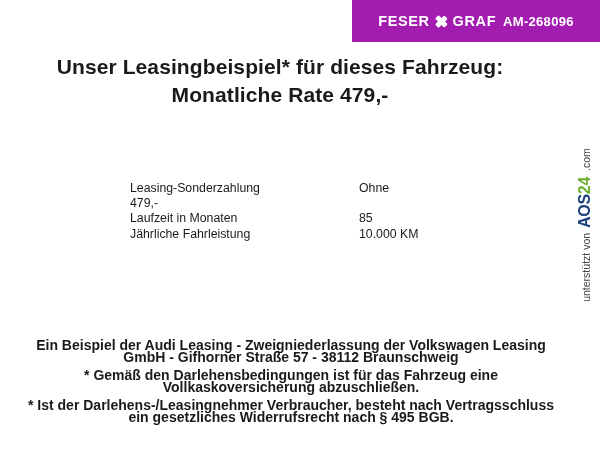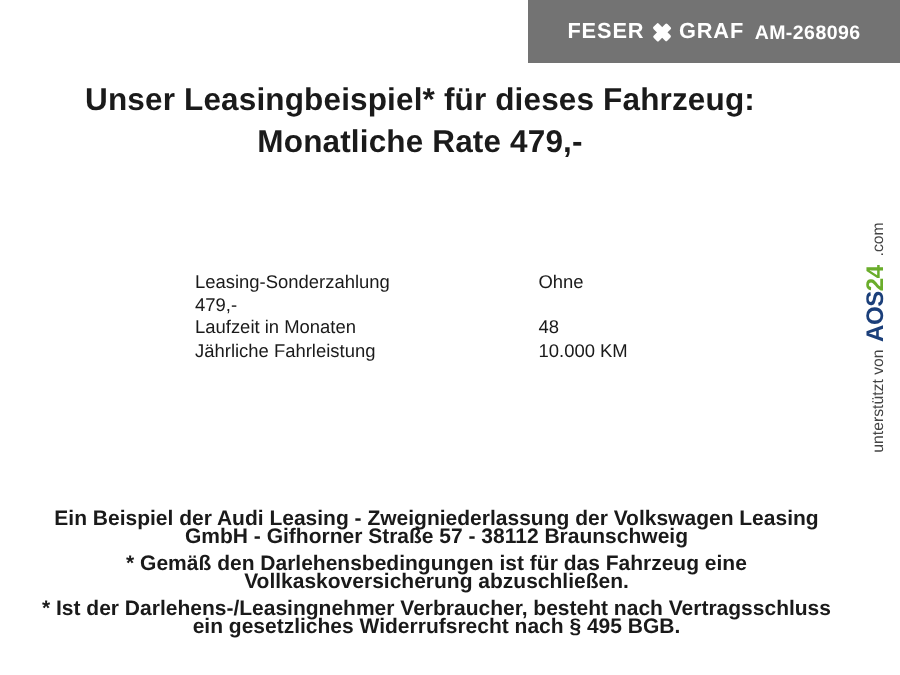--- a/index.html
+++ b/index.html
@@ -16,21 +16,21 @@
     position: relative;
   }
 
   
   .banner {
     position: absolute;
     top: 0;
     left: 352px;
     width: 248px;
     height: 42px;
-    background: #737373;
+    background: #a21caf;
     display: flex;
     align-items: center;
     justify-content: center;
   }
   .banner-inner {
     display: flex;
     align-items: center;
     gap: 7px;
     color: #ffffff;
     font-size: 14.5px;
@@ -203,21 +203,21 @@
 <div class="specs">
   <div class="spec-row">
     <span class="spec-label">Leasing-Sonderzahlung</span>
     <span class="spec-value">Ohne</span>
   </div>
   <div class="spec-row">
     <span class="spec-value">479,-</span>
   </div>
   <div class="spec-row">
     <span class="spec-label">Laufzeit in Monaten</span>
-    <span class="spec-value">48</span>
+    <span class="spec-value">85</span>
   </div>
   <div class="spec-row">
     <span class="spec-label">Jährliche Fahrleistung</span>
     <span class="spec-value">10.000 KM</span>
   </div>
 </div>
 
 <div class="sidebar">
   <div class="sidebar-rot">
     <span class="sb-text">unterstützt von</span>

